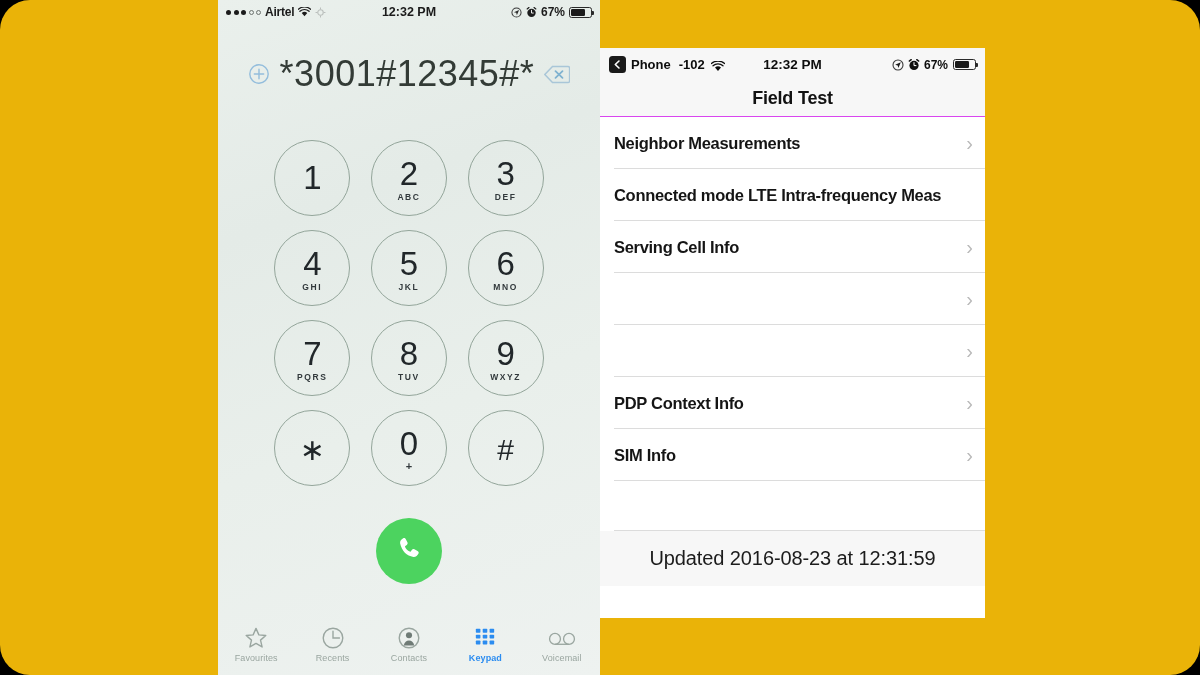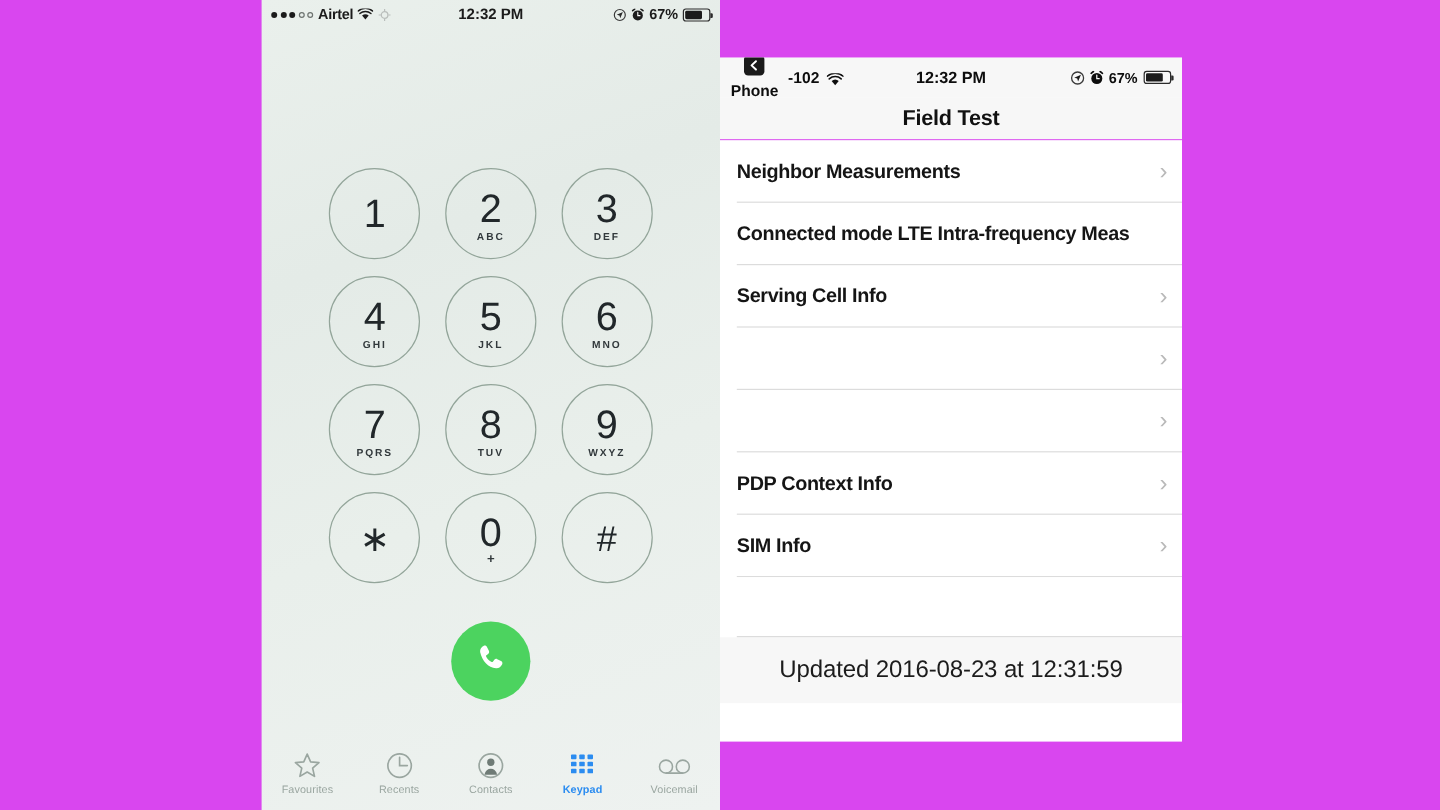--- a/index.html
+++ b/index.html
@@ -10,21 +10,22 @@
   body {
     width: 1200px;
     height: 675px;
     overflow: hidden;
     font-family: "Liberation Sans", sans-serif;
     position: relative;
   }
   .stage {
     position: absolute;
     inset: 0;
-    background: #d946ef;
+    background: #eab308;
+    border-radius: 30px;
   }
 
   
   .phone-left {
     position: absolute;
     left: 218px;
     top: 0;
     width: 382px;
     height: 675px;
     background: linear-gradient(160deg, #eaf0ec 0%, #e4ebe7 30%, #e9efeb 60%, #eef2f0 100%);
@@ -203,21 +204,21 @@
     display: flex;
     align-items: center;
     padding: 0 9px;
     box-sizing: border-box;
     font-size: 13px;
     font-weight: bold;
     color: #0d0d0d;
     position: relative;
   }
   .back-chip {
-    display: flex; align-items: center; gap: 5px; flex-direction: column;
+    display: flex; align-items: center; gap: 5px;
   }
   .back-arrow {
     width: 17px; height: 17px;
     background: #1a1a1a;
     border-radius: 3.5px;
     display:flex; align-items:center; justify-content:center;
   }
   .sbr-sig { margin-left: 8px; font-size: 13px; font-weight: bold;}
   .sbr-center {
     position: absolute; left:0; right:0; text-align:center;
@@ -343,20 +344,35 @@
               <path d="M1.3 2.1 L3.2 0.6 M10.7 2.1 L8.8 0.6" stroke="#1d1d1d" stroke-width="1.4" stroke-linecap="round"></path>
             </svg>
         </span>
         <span class="batt-pct">67%</span>
         <span class="batt">
             <span class="batt-fill"></span>
           </span>
       </div>
     </div>
 
+    <div class="dial-display">
+      <span class="add-contact-btn">
+        <svg viewBox="0 0 22 22" width="22" height="22">
+            <circle cx="11" cy="11" r="9.2" fill="none" stroke="#93bddc" stroke-width="1.4"></circle>
+            <path d="M11 6.3 v9.4 M6.3 11 h9.4" stroke="#93bddc" stroke-width="1.4" stroke-linecap="round"></path>
+          </svg>
+      </span>
+      <span class="dial-number">*3001#12345#*</span>
+      <span class="delete-btn">
+        <svg viewBox="0 0 26 19" width="26" height="19">
+            <path d="M8.5 1.5 H24 a1.6 1.6 0 0 1 1.6 1.6 v12.8 a1.6 1.6 0 0 1 -1.6 1.6 H8.5 L0.8 9.5 Z" fill="none" stroke="#a9c6d8" stroke-width="1.5"></path>
+            <path d="M11.5 6.2 L18.5 12.8 M18.5 6.2 L11.5 12.8" stroke="#7fb2d0" stroke-width="1.8" stroke-linecap="round"></path>
+          </svg>
+      </span>
+    </div>
 
     <div class="keypad">
       <div class="key">
         <span class="num">1</span>
         <span class="sub empty"></span>
       </div>
       <div class="key">
         <span class="num">2</span>
         <span class="sub">ABC</span>
       </div>

